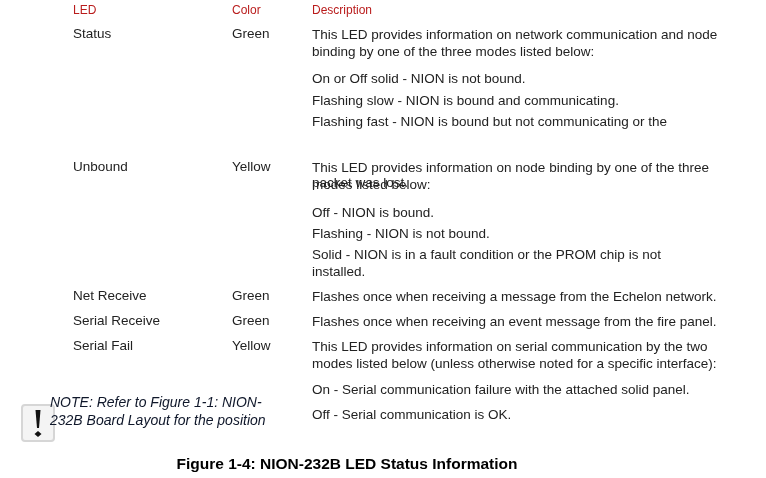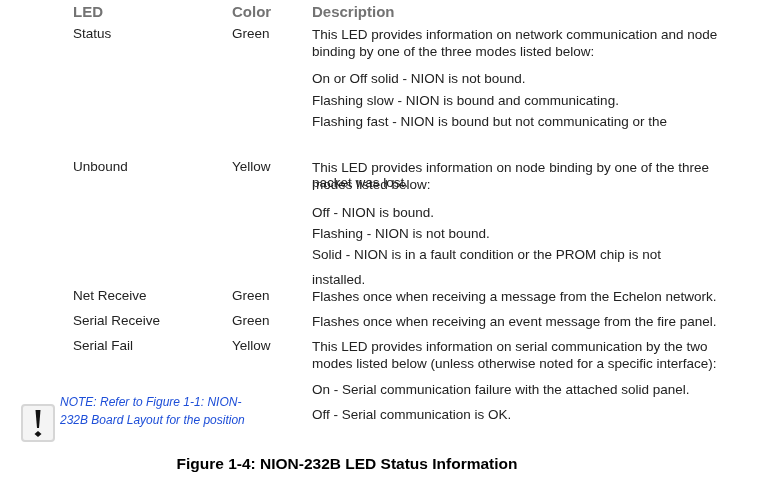--- a/index.html
+++ b/index.html
@@ -2,26 +2,26 @@
 <html><head>
   <meta charset="utf-8">
   <style>
     html, body { margin: 0; padding: 0; background: #ffffff; }
     body {
       width: 766px; height: 478px; position: relative; overflow: hidden;
       font-family: "Liberation Sans", "DejaVu Sans", sans-serif;
       color: #1a1a1a;
     }
     .abs { position: absolute; white-space: nowrap; }
-    .hdr { font-weight: bold; font-size: 15px; color: #737373; top: 3px; }
+    .hdr { font-weight: normal; font-size: 12px; color: #b91c1c; top: 3px; }
     .cell { font-size: 13.5px; color: #222; }
     .desc { font-size: 13.5px; color: #222; line-height: 17.5px; }
     .note {
-      position: absolute; left: 60px; top: 394px; width: 230px;
-      font-size: 12px; font-style: italic; color: #1d4ed8; line-height: 17.5px;
+      position: absolute; left: 50px; top: 394px; width: 230px;
+      font-size: 14px; font-style: italic; color: #0f172a; line-height: 17.5px;
       white-space: normal;
     }
     .note-icon {
       position: absolute; left: 21px; top: 404px; width: 34px; height: 38px;
       border: 2px solid #d6d6d6; border-radius: 4px; background: #f4f4f4;
       box-sizing: border-box;
     }
     .caption {
       position: absolute; left: 0; width: 694px; top: 455px; text-align: center;
       font-weight: bold; font-size: 15.5px; color: #000;
@@ -46,21 +46,21 @@
 </div>
 
 <div>
   <div class="abs cell" style="left:73px; top:159px;">Unbound</div>
   <div class="abs cell" style="left:232px; top:159px;">Yellow</div>
   <div class="abs desc" style="left:312px; top:159px;">This LED provides information on node binding by one of the three</div>
   <div class="abs desc" style="left:312px; top:176px;">modes listed below:</div>
   <div class="abs desc" style="left:312px; top:204px;">Off - NION is bound.</div>
   <div class="abs desc" style="left:312px; top:225px;">Flashing - NION is not bound.</div>
   <div class="abs desc" style="left:312px; top:246px;">Solid - NION is in a fault condition or the PROM chip is not</div>
-  <div class="abs desc" style="left:312px; top:263px;margin-top:8px;">installed.</div>
+  <div class="abs desc" style="left:312px; top:263px;">installed.</div>
 </div>
 
 <div>
   <div class="abs cell" style="left:73px; top:288px;">Net Receive</div>
   <div class="abs cell" style="left:232px; top:288px;">Green</div>
   <div class="abs desc" style="left:312px; top:288px;">Flashes once when receiving a message from the Echelon network.</div>
 </div>
 
 <div>
   <div class="abs cell" style="left:73px; top:313px;">Serial Receive</div>

